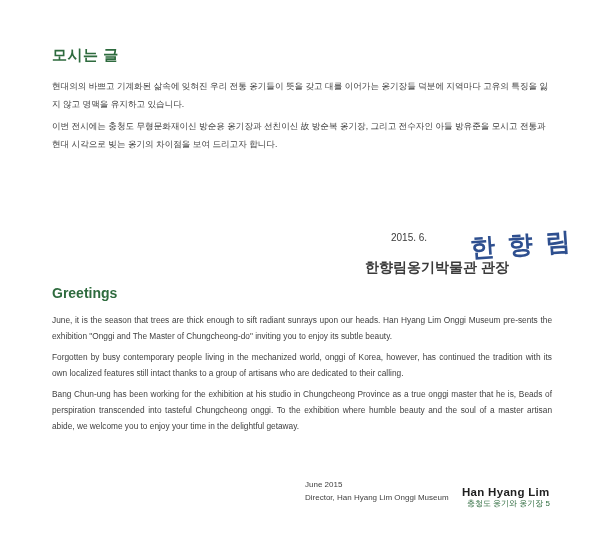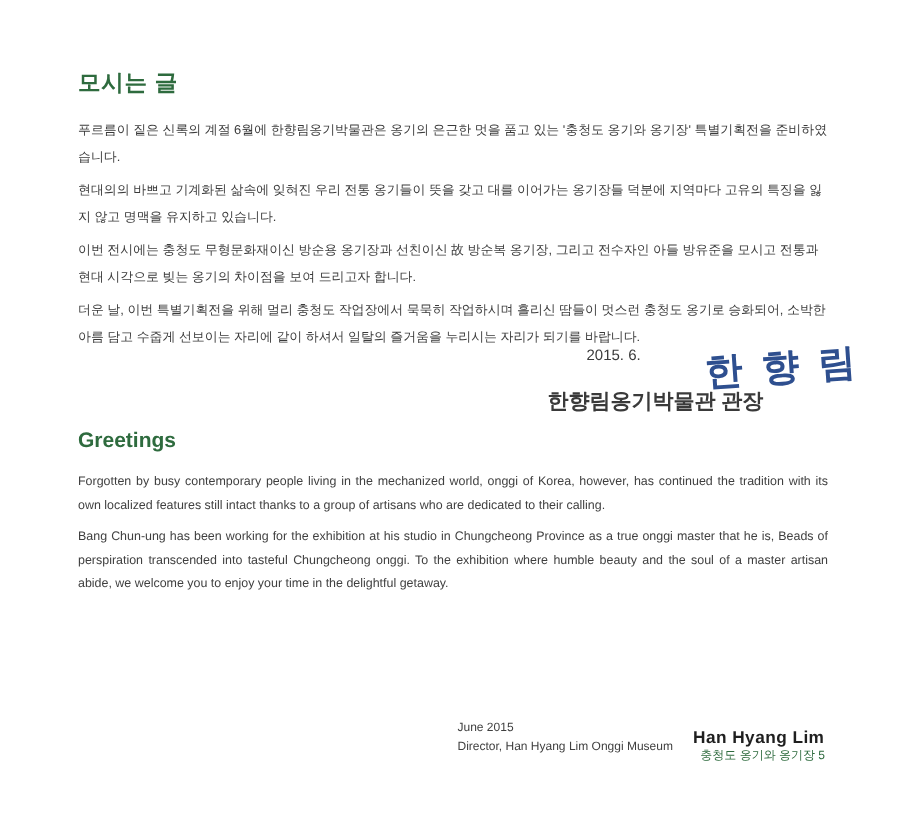--- a/index.html
+++ b/index.html
@@ -130,35 +130,34 @@
   }
 </style>
 </head>
 <body>
 
 <div class="page">
 
   <div class="kr-title">모시는 글</div>
 
   <div class="kr-body">
-    <p>푸르름이 짙은 신록의 계절 6월에 한향림옹기박물관은 옹기의 은근한 멋을 품고 있는 '충청도 옹기와 옹기장' 특별기획전을 준비하였습니다.</p>
     <p>현대의의 바쁘고 기계화된 삶속에 잊혀진 우리 전통 옹기들이 뜻을 갖고 대를 이어가는 옹기장들 덕분에 지역마다 고유의 특징을 잃지 않고 명맥을 유지하고 있습니다.</p>
     <p>이번 전시에는 충청도 무형문화재이신 방순용 옹기장과 선친이신 故 방순복 옹기장, 그리고 전수자인 아들 방유준을 모시고 전통과 현대 시각으로 빚는 옹기의 차이점을 보여 드리고자 합니다.</p>
-    <p>더운 날, 이번 특별기획전을 위해 멀리 충청도 작업장에서 묵묵히 작업하시며 흘리신 땀들이 멋스런 충청도 옹기로 승화되어, 소박한 아름 담고 수줍게 선보이는 자리에 같이 하셔서 일탈의 즐거움을 누리시는 자리가 되기를 바랍니다.</p>
   </div>
 
   <div class="kr-sign">
     <div class="date">2015. 6.</div>
     <div class="title-line">한향림옹기박물관 관장</div>
   </div>
   <div class="kr-sign-name">한 향 림</div>
 
   <div class="en-title">Greetings</div>
 
   <div class="en-body">
+    <p>June, it is the season that trees are thick enough to sift radiant sunrays upon our heads. Han Hyang Lim Onggi Museum pre-sents the exhibition "Onggi and The Master of Chungcheong-do" inviting you to enjoy its subtle beauty.</p>
     <p>Forgotten by busy contemporary people living in the mechanized world, onggi of Korea, however, has continued the tradition with its own localized features still intact thanks to a group of artisans who are dedicated to their calling.</p>
     <p>Bang Chun-ung has been working for the exhibition at his studio in Chungcheong Province as a true onggi master that he is, Beads of perspiration transcended into tasteful Chungcheong onggi. To the exhibition where humble beauty and the soul of a master artisan abide, we welcome you to enjoy your time in the delightful getaway.</p>
   </div>
 
   <div class="en-sign">
     <div>June 2015</div>
     <div>Director, Han Hyang Lim Onggi Museum</div>
   </div>
   <div class="en-sign-name">Han Hyang Lim</div>
 

